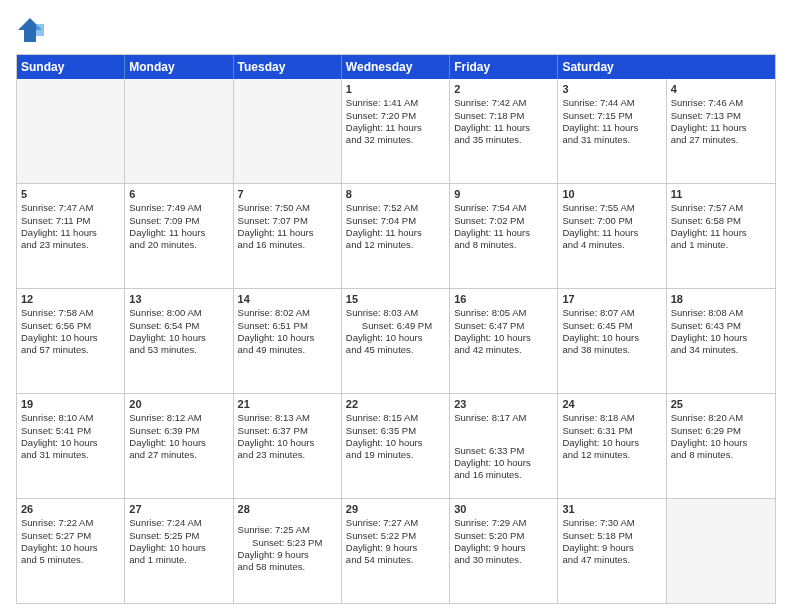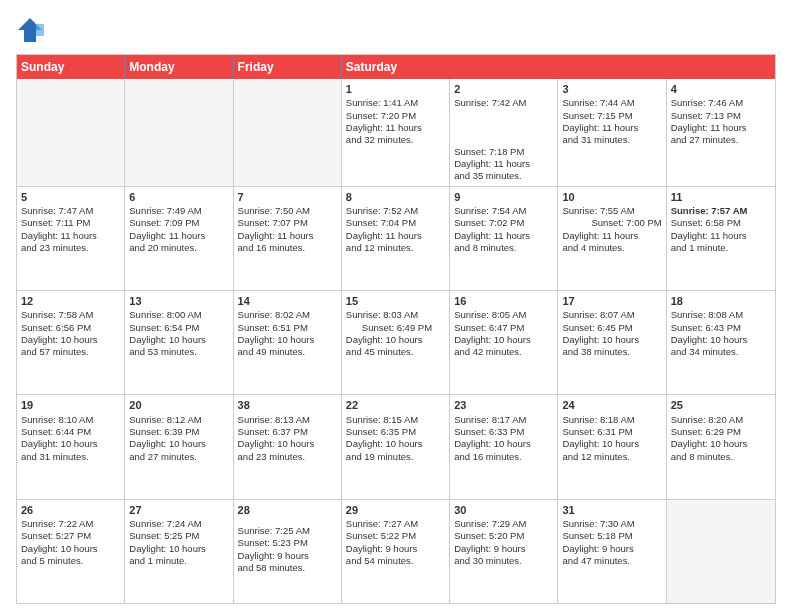--- a/index.html
+++ b/index.html
@@ -54,21 +54,21 @@
     }
     .calendar {
       flex: 1;
       display: flex;
       flex-direction: column;
       border: 1px solid #ccc;
     }
     .cal-header {
       display: grid;
       grid-template-columns: repeat(7, 1fr);
-      background: #ef4444;
+      background: #1d4ed8;
     }
     .cal-header-cell {
       color: #fff;
       font-size: 12px;
       font-weight: bold;
       padding: 5px 4px;
       text-align: left;
       border-right: 1px solid #4a8dd5;
     }
     .cal-header-cell:last-child { border-right: none; }
@@ -120,39 +120,41 @@
     <div class="title-block">
       <div class="month-title"></div>
       <div class="location"></div>
     </div>
   </div>
 
   <div class="calendar">
     <div class="cal-header">
     <div class="cal-header-cell">Sunday</div>
         <div class="cal-header-cell">Monday</div>
+        <div class="cal-header-cell">Tuesday</div>
+        <div class="cal-header-cell">Wednesday</div>
         <div class="cal-header-cell">Friday</div>
         <div class="cal-header-cell">Saturday</div>
       </div>
     <div class="cal-body">
     <div class="cal-row">
           <div class="cal-cell empty"></div>
           <div class="cal-cell empty"></div>
           <div class="cal-cell empty"></div>
           <div class="cal-cell">
             <span class="day-num">1</span>
             <span style="display: block;">Sunrise: 1:41 AM</span>
             <span style="display: block;">Sunset: 7:20 PM</span>
             <span style="display: block;">Daylight: 11 hours</span>
             <span style="display: block;">and 32 minutes.</span>
           </div>
           <div class="cal-cell">
             <span class="day-num">2</span>
             <span style="display: block;">Sunrise: 7:42 AM</span>
-            <span style="display: block; margin-top: 36px;">Sunset: 7:18 PM</span>
+            <span style="display: block;">Sunset: 7:18 PM</span>
             <span style="display: block;">Daylight: 11 hours</span>
             <span style="display: block;">and 35 minutes.</span>
           </div>
           <div class="cal-cell">
             <span class="day-num">3</span>
             <span style="display: block;">Sunrise: 7:44 AM</span>
             <span style="display: block;">Sunset: 7:15 PM</span>
             <span style="display: block;">Daylight: 11 hours</span>
             <span style="display: block;">and 31 minutes.</span>
           </div>
@@ -196,27 +198,27 @@
           <div class="cal-cell">
             <span class="day-num">9</span>
             <span style="display: block;">Sunrise: 7:54 AM</span>
             <span style="display: block;">Sunset: 7:02 PM</span>
             <span style="display: block;">Daylight: 11 hours</span>
             <span style="display: block;">and 8 minutes.</span>
           </div>
           <div class="cal-cell">
             <span class="day-num">10</span>
             <span style="display: block;">Sunrise: 7:55 AM</span>
-            <span style="display: block; text-align: right;">Sunset: 7:00 PM</span>
+            <span style="display: block;">Sunset: 7:00 PM</span>
             <span style="display: block;">Daylight: 11 hours</span>
             <span style="display: block;">and 4 minutes.</span>
           </div>
           <div class="cal-cell">
             <span class="day-num">11</span>
-            <span style="display: block; font-weight: bold;">Sunrise: 7:57 AM</span>
+            <span style="display: block;">Sunrise: 7:57 AM</span>
             <span style="display: block;">Sunset: 6:58 PM</span>
             <span style="display: block;">Daylight: 11 hours</span>
             <span style="display: block;">and 1 minute.</span>
           </div>
         </div>
         <div class="cal-row">
           <div class="cal-cell">
             <span class="day-num">12</span>
             <span style="display: block;">Sunrise: 7:58 AM</span>
             <span style="display: block;">Sunset: 6:56 PM</span>
@@ -263,49 +265,49 @@
             <span style="display: block;">Sunrise: 8:08 AM</span>
             <span style="display: block;">Sunset: 6:43 PM</span>
             <span style="display: block;">Daylight: 10 hours</span>
             <span style="display: block;">and 34 minutes.</span>
           </div>
         </div>
         <div class="cal-row">
           <div class="cal-cell">
             <span class="day-num">19</span>
             <span style="display: block;">Sunrise: 8:10 AM</span>
-            <span style="display: block;">Sunset: 6:44 PM</span>
+            <span style="display: block;">Sunset: 5:41 PM</span>
             <span style="display: block;">Daylight: 10 hours</span>
             <span style="display: block;">and 31 minutes.</span>
           </div>
           <div class="cal-cell">
             <span class="day-num">20</span>
             <span style="display: block;">Sunrise: 8:12 AM</span>
             <span style="display: block;">Sunset: 6:39 PM</span>
             <span style="display: block;">Daylight: 10 hours</span>
             <span style="display: block;">and 27 minutes.</span>
           </div>
           <div class="cal-cell">
-            <span class="day-num">38</span>
+            <span class="day-num">21</span>
             <span style="display: block;">Sunrise: 8:13 AM</span>
             <span style="display: block;">Sunset: 6:37 PM</span>
             <span style="display: block;">Daylight: 10 hours</span>
             <span style="display: block;">and 23 minutes.</span>
           </div>
           <div class="cal-cell">
             <span class="day-num">22</span>
             <span style="display: block;">Sunrise: 8:15 AM</span>
             <span style="display: block;">Sunset: 6:35 PM</span>
             <span style="display: block;">Daylight: 10 hours</span>
             <span style="display: block;">and 19 minutes.</span>
           </div>
           <div class="cal-cell">
             <span class="day-num">23</span>
             <span style="display: block;">Sunrise: 8:17 AM</span>
-            <span style="display: block;">Sunset: 6:33 PM</span>
+            <span style="display: block; margin-top: 20px;">Sunset: 6:33 PM</span>
             <span style="display: block;">Daylight: 10 hours</span>
             <span style="display: block;">and 16 minutes.</span>
           </div>
           <div class="cal-cell">
             <span class="day-num">24</span>
             <span style="display: block;">Sunrise: 8:18 AM</span>
             <span style="display: block;">Sunset: 6:31 PM</span>
             <span style="display: block;">Daylight: 10 hours</span>
             <span style="display: block;">and 12 minutes.</span>
           </div>
@@ -328,21 +330,21 @@
           <div class="cal-cell">
             <span class="day-num">27</span>
             <span style="display: block;">Sunrise: 7:24 AM</span>
             <span style="display: block;">Sunset: 5:25 PM</span>
             <span style="display: block;">Daylight: 10 hours</span>
             <span style="display: block;">and 1 minute.</span>
           </div>
           <div class="cal-cell">
             <span class="day-num">28</span>
             <span style="display: block; margin-top: 8px;">Sunrise: 7:25 AM</span>
-            <span style="display: block;">Sunset: 5:23 PM</span>
+            <span style="display: block; text-align: center;">Sunset: 5:23 PM</span>
             <span style="display: block;">Daylight: 9 hours</span>
             <span style="display: block;">and 58 minutes.</span>
           </div>
           <div class="cal-cell">
             <span class="day-num">29</span>
             <span style="display: block;">Sunrise: 7:27 AM</span>
             <span style="display: block;">Sunset: 5:22 PM</span>
             <span style="display: block;">Daylight: 9 hours</span>
             <span style="display: block;">and 54 minutes.</span>
           </div>

